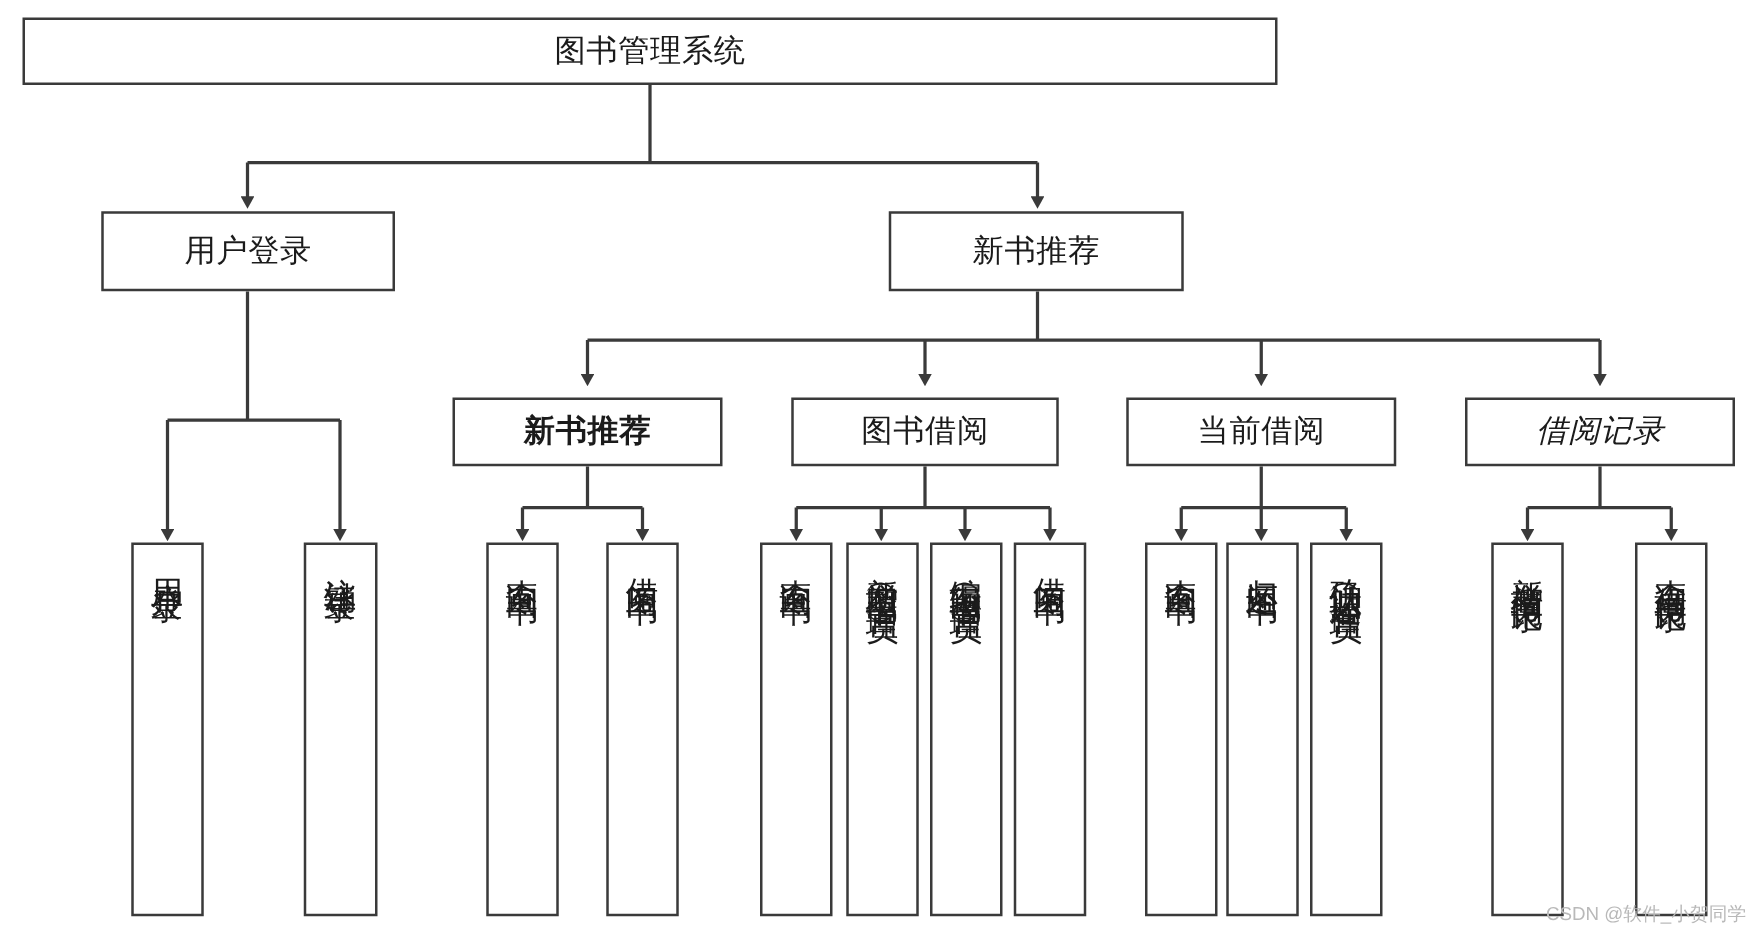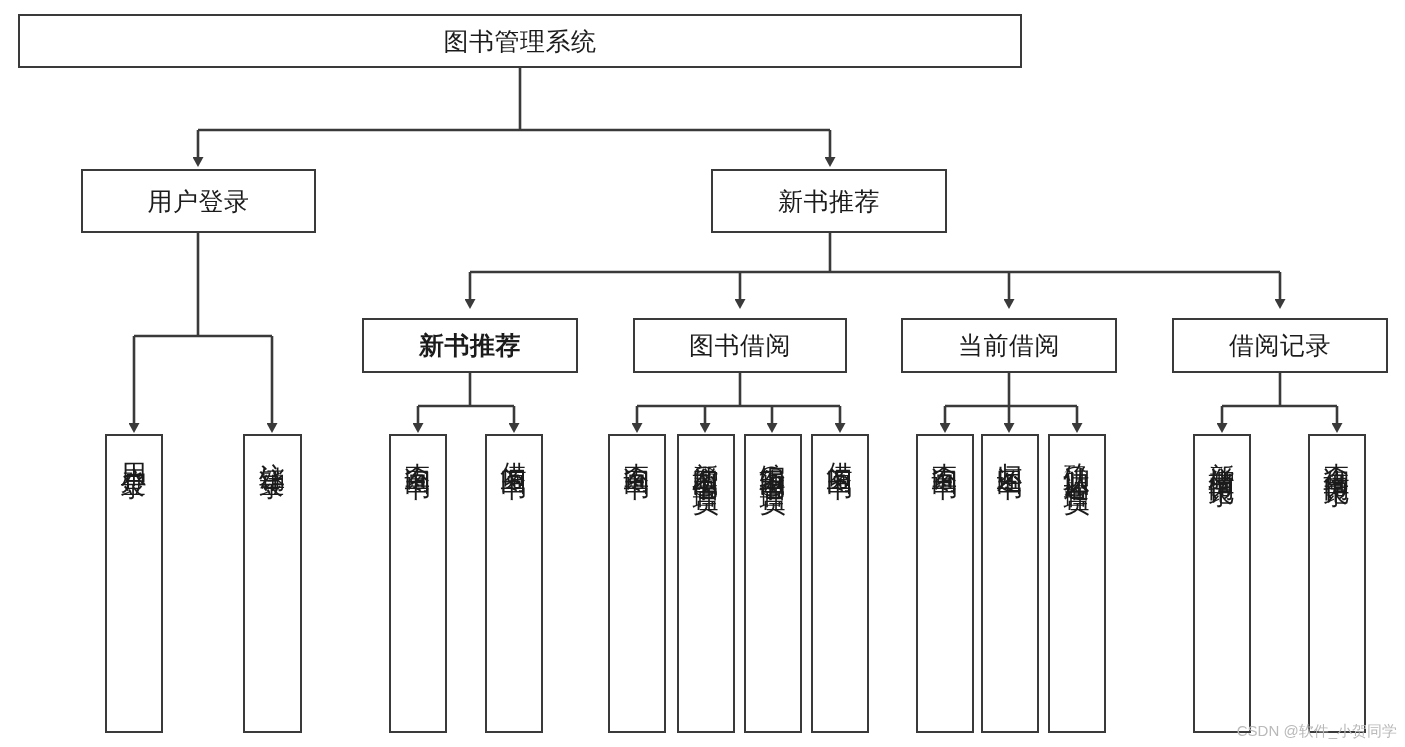--- a/index.html
+++ b/index.html
@@ -130,21 +130,21 @@
 
   <div class="node horiz" style="left:362px;top:318px;width:216px;height:55px;font-weight:bold;">
     <span class="lbl">新书推荐</span>
   </div>
   <div class="node horiz" style="left:633px;top:318px;width:214px;height:55px;">
     <span class="lbl">图书借阅</span>
   </div>
   <div class="node horiz" style="left:901px;top:318px;width:216px;height:55px;">
     <span class="lbl">当前借阅</span>
   </div>
-  <div class="node horiz" style="left:1172px;top:318px;width:216px;height:55px;">
+  <div class="node horiz" style="left:1172px;top:318px;width:216px;height:55px;font-style:italic;">
     <span class="lbl">借阅记录</span>
   </div>
 
   <div class="node vert" style="left:105px;top:434px;width:58px;height:299px;">
     <span class="lbl">用户登录</span>
   </div>
   <div class="node vert" style="left:243px;top:434px;width:59px;height:299px;">
     <span class="lbl">注销登录</span>
   </div>
 

